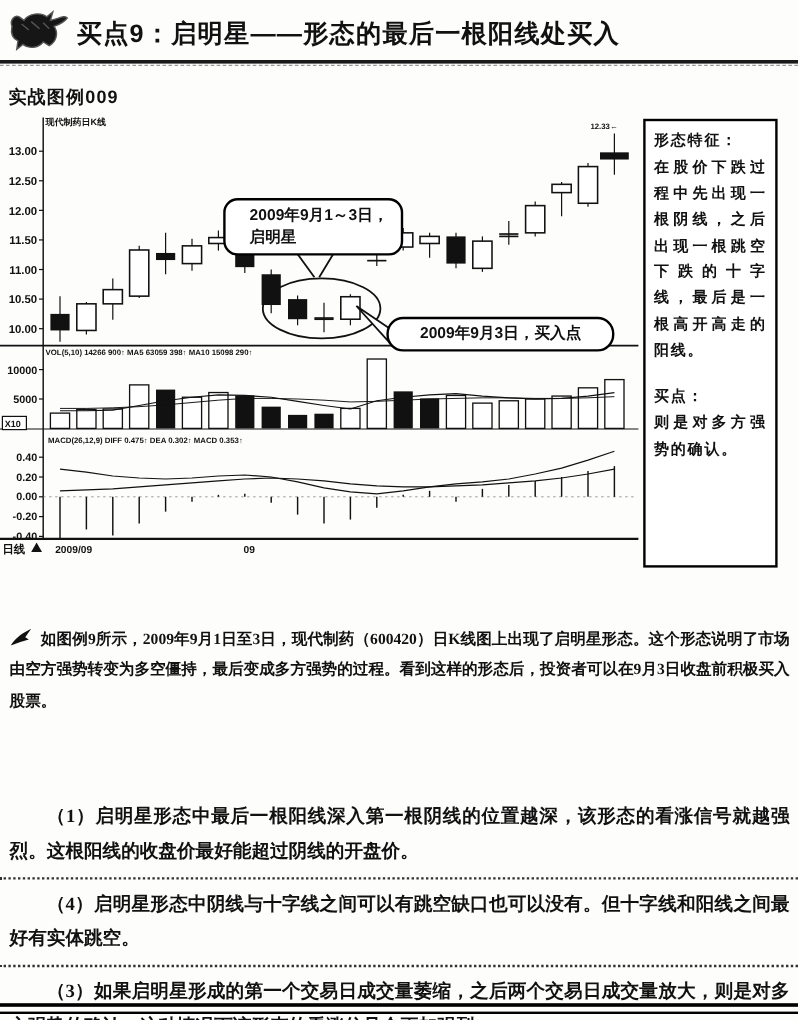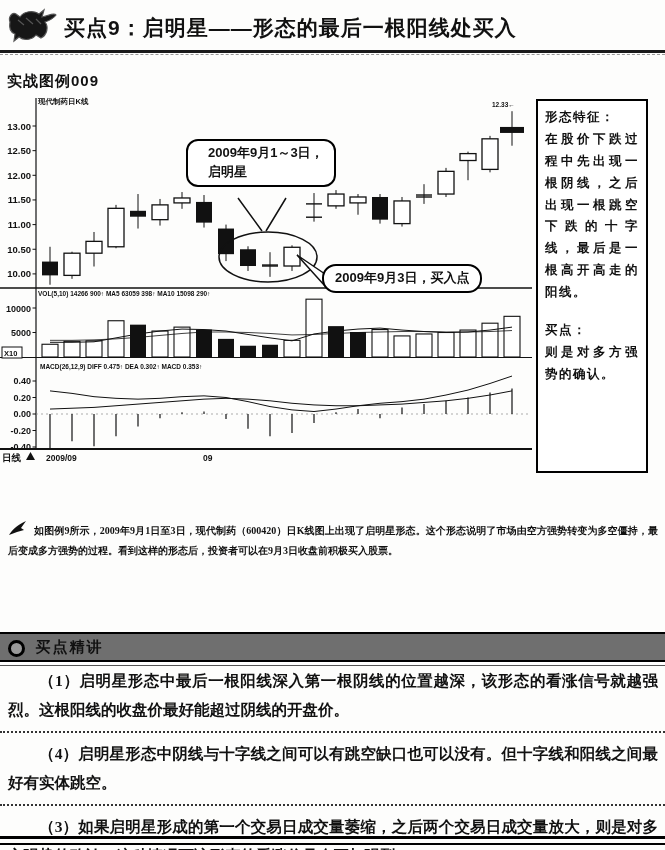--- a/index.html
+++ b/index.html
@@ -10,31 +10,31 @@
   .bull{position:absolute;left:6px;top:2px;width:52px;height:40px;}
   .hdr-title{position:absolute;left:64px;top:8px;font-size:21px;font-weight:700;letter-spacing:1px;}
   .hdr-rule{position:absolute;left:0;top:50px;width:665px;height:3px;background:#1a1a1a;}
   .hdr-rule:after{content:"";display:block;margin-top:4px;border-top:1px dashed #999;}
   .example{position:absolute;left:7px;top:72px;font-size:15px;font-weight:700;letter-spacing:1px;text-align:right;}
   
   .figure{position:absolute;left:0;top:95px;width:665px;height:370px;}
   .figure svg{position:absolute;left:0;top:0;}
   .bubble{position:absolute;background:#fff;border:2px solid #000;border-radius:12px;
           font-size:13px;font-weight:700;padding:3px 8px;line-height:1.45;}
-  .b1{left:186px;top:44px;width:118px;padding-left:20px;}
-  .b2{left:322px;top:169px;white-space:nowrap;border-radius:14px;padding:3px 11px;}
+  .b1{left:186px;top:70px;width:118px;padding-left:20px;}
+  .b2{left:322px;top:169px;white-space:nowrap;border-radius:14px;padding:3px 26px;}
   .sidebox{position:absolute;left:536px;top:4px;width:112px;height:374px;border:2px solid #000;
            background:#fff;padding:6px 7px;box-sizing:border-box;font-size:12.5px;font-weight:700;
            line-height:1.75;letter-spacing:1.5px;}
   .sidebox .jt{text-align:justify;text-align-last:left;}
   .sidebox .gap{height:16px;}
   .caption{position:absolute;left:0;top:478px;width:560px;text-align:center;
            font-size:15px;font-weight:700;letter-spacing:2px;}
   
-  .intro{position:absolute;left:8px;top:520px;width:650px;font-size:10px;font-weight:700;
+  .intro{position:absolute;left:8px;top:520px;width:650px;font-size:13px;font-weight:700;
          line-height:1.95;font-family:"Liberation Serif","DejaVu Serif",serif;text-align:justify;}
   .pen{display:inline-block;vertical-align:-2px;margin-right:6px;}
   
   .secbar{position:absolute;left:0;top:632px;width:665px;height:26px;background:#6f6f6f;
           border-top:2px solid #000;border-bottom:2px solid #000;box-shadow:0 3px 0 #fff,0 4px 0 #555;}
   .secbar .ring{display:inline-block;width:11px;height:11px;border:3px solid #000;border-radius:50%;
           margin:5px 6px 0 8px;vertical-align:middle;background:#9a9a9a;}
   .secbar .t{display:inline-block;vertical-align:middle;margin-top:4px;font-size:15px;font-weight:700;letter-spacing:2px;}
   
   .points{position:absolute;left:8px;top:666px;width:650px;font-size:15.5px;font-weight:700;
@@ -218,24 +218,20 @@
     </div>
 
   </div>
 
   <div class="intro">
     <svg class="pen" width="20" height="16" viewBox="0 0 20 16">
       <path fill="#111" d="M1,15 C4,10 8,6 18,1 L13,8 L16,10 L9,12 Z"></path>
     </svg><span>如图例9所示，2009年9月1日至3日，现代制药（600420）日K线图上出现了启明星形态。这个形态说明了市场由空方强势转变为多空僵持，最后变成多方强势的过程。看到这样的形态后，投资者可以在9月3日收盘前积极买入股票。</span>
   </div>
 
-  <div class="secbar">
-    <span class="ring"></span>
-    <span class="t">买点精讲</span>
-  </div>
 
   <div class="points">
     <p>（1）启明星形态中最后一根阳线深入第一根阴线的位置越深，该形态的看涨信号就越强烈。这根阳线的收盘价最好能超过阴线的开盘价。</p>
     <hr class="dotsep">
     <p>（4）启明星形态中阴线与十字线之间可以有跳空缺口也可以没有。但十字线和阳线之间最好有实体跳空。</p>
     <hr class="dotsep">
     <p>（3）如果启明星形成的第一个交易日成交量萎缩，之后两个交易日成交量放大，则是对多方强势的确认。这种情况下该形态的看涨信号会更加强烈。</p>
   </div>
 
   <div class="botrule"></div>

